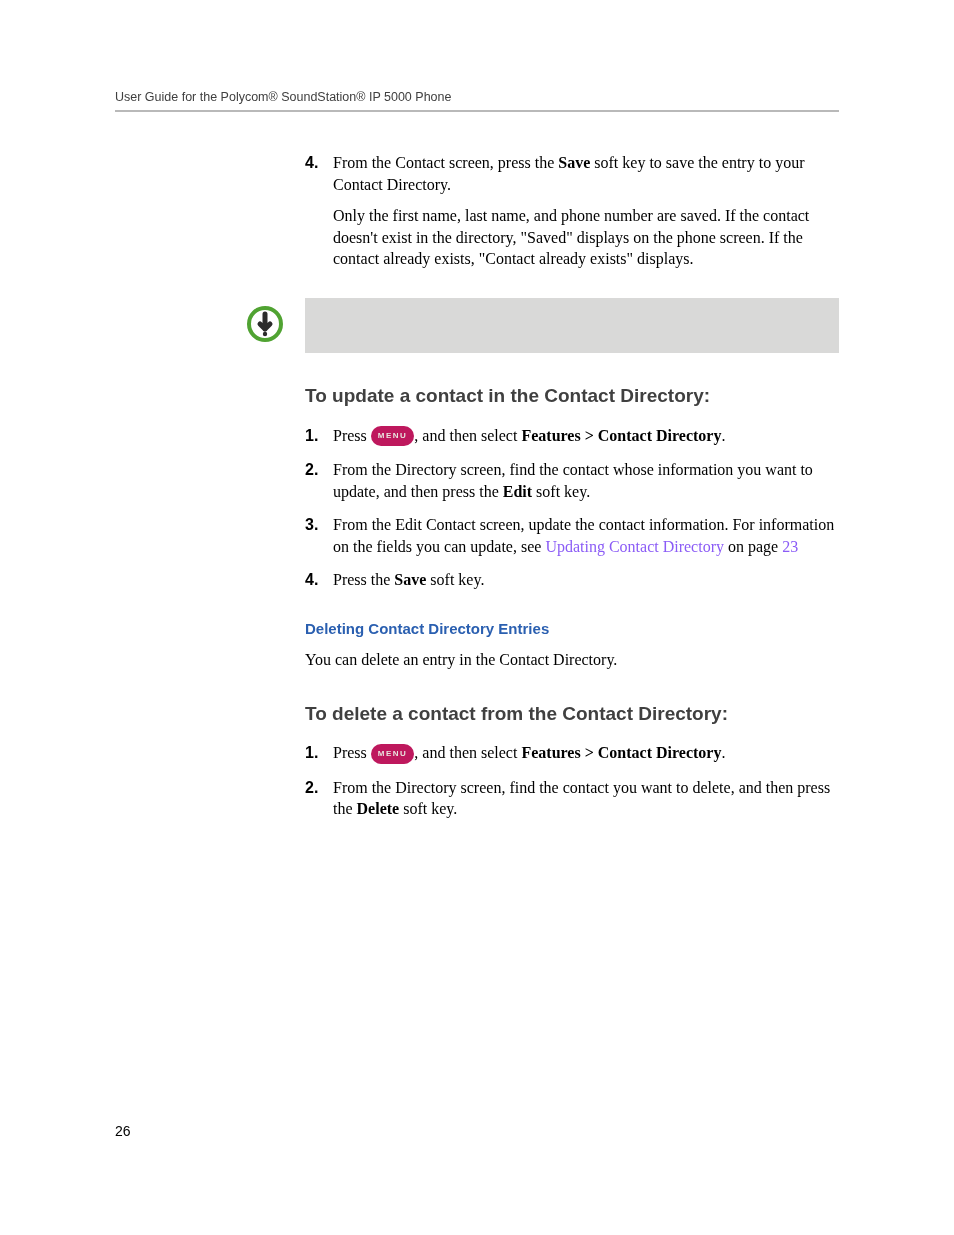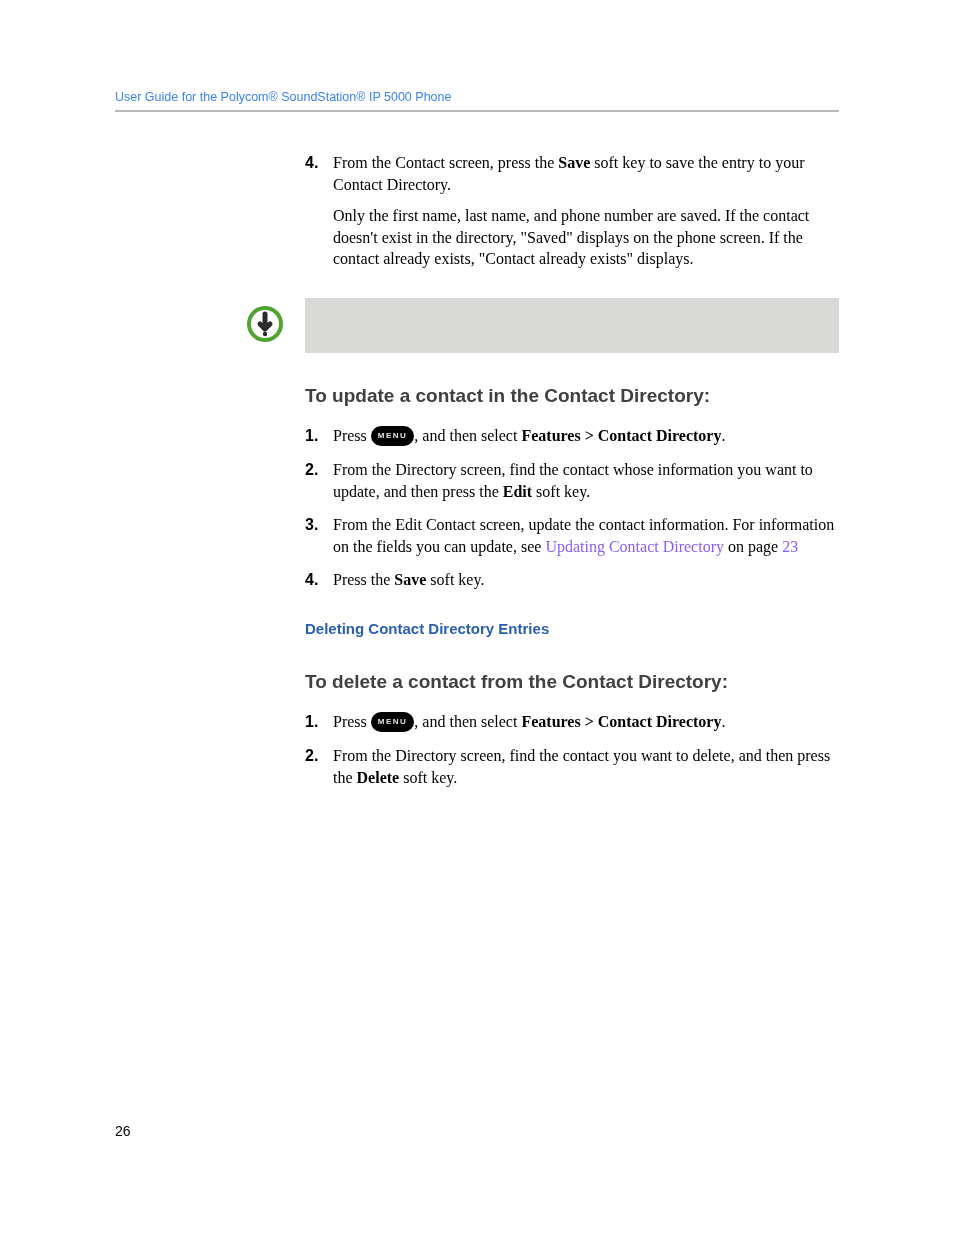--- a/index.html
+++ b/index.html
@@ -12,21 +12,21 @@
   }
   .page {
     padding: 90px 115px 60px 115px;
     box-sizing: border-box;
     min-height: 1235px;
     position: relative;
   }
   .running-header {
     font-family: "Trebuchet MS", "Lucida Grande", Arial, sans-serif;
     font-size: 12.5px;
-    color: #3b82f6;
+    color: #404040;
     margin-bottom: 6px;
   }
   .hr {
     border: 0;
     border-top: 2px solid #b9b9b9;
     margin: 0 0 40px 0;
   }
   .content {
     margin-left: 190px;
     font-size: 16px;
@@ -75,21 +75,21 @@
     margin-right: 20px;
     margin-top: 6px;
   }
   .note-fill {
     flex: 1;
     background: #d9d9d8;
     min-height: 55px;
   }
   .menu-btn {
     display: inline-block;
-    background: #000000;
+    background: #be185d;
     color: #e8e4de;
     font-family: "Trebuchet MS", Arial, sans-serif;
     font-size: 8px;
     font-weight: bold;
     letter-spacing: 1.5px;
     padding: 6px 7px;
     border-radius: 10px;
     vertical-align: middle;
     line-height: 1;
     position: relative;
@@ -156,20 +156,21 @@
     </div>
 
     <div class="ol-item">
       <div class="ol-num">4.</div>
       <div class="ol-body">
         <span>Press the </span><span class="bold">Save</span><span> soft key.</span>
       </div>
     </div>
 
     <div class="heading-blue">Deleting Contact Directory Entries</div>
+    <p class="para">You can delete an entry in the Contact Directory.</p>
 
     <div class="heading-black">To delete a contact from the Contact Directory:</div>
 
     <div class="ol-item">
       <div class="ol-num">1.</div>
       <div class="ol-body">
         <span>Press </span><span class="menu-btn">MENU</span><span>, and then select </span><span class="bold">Features &gt; Contact Directory</span><span>.</span>
       </div>
     </div>
 

